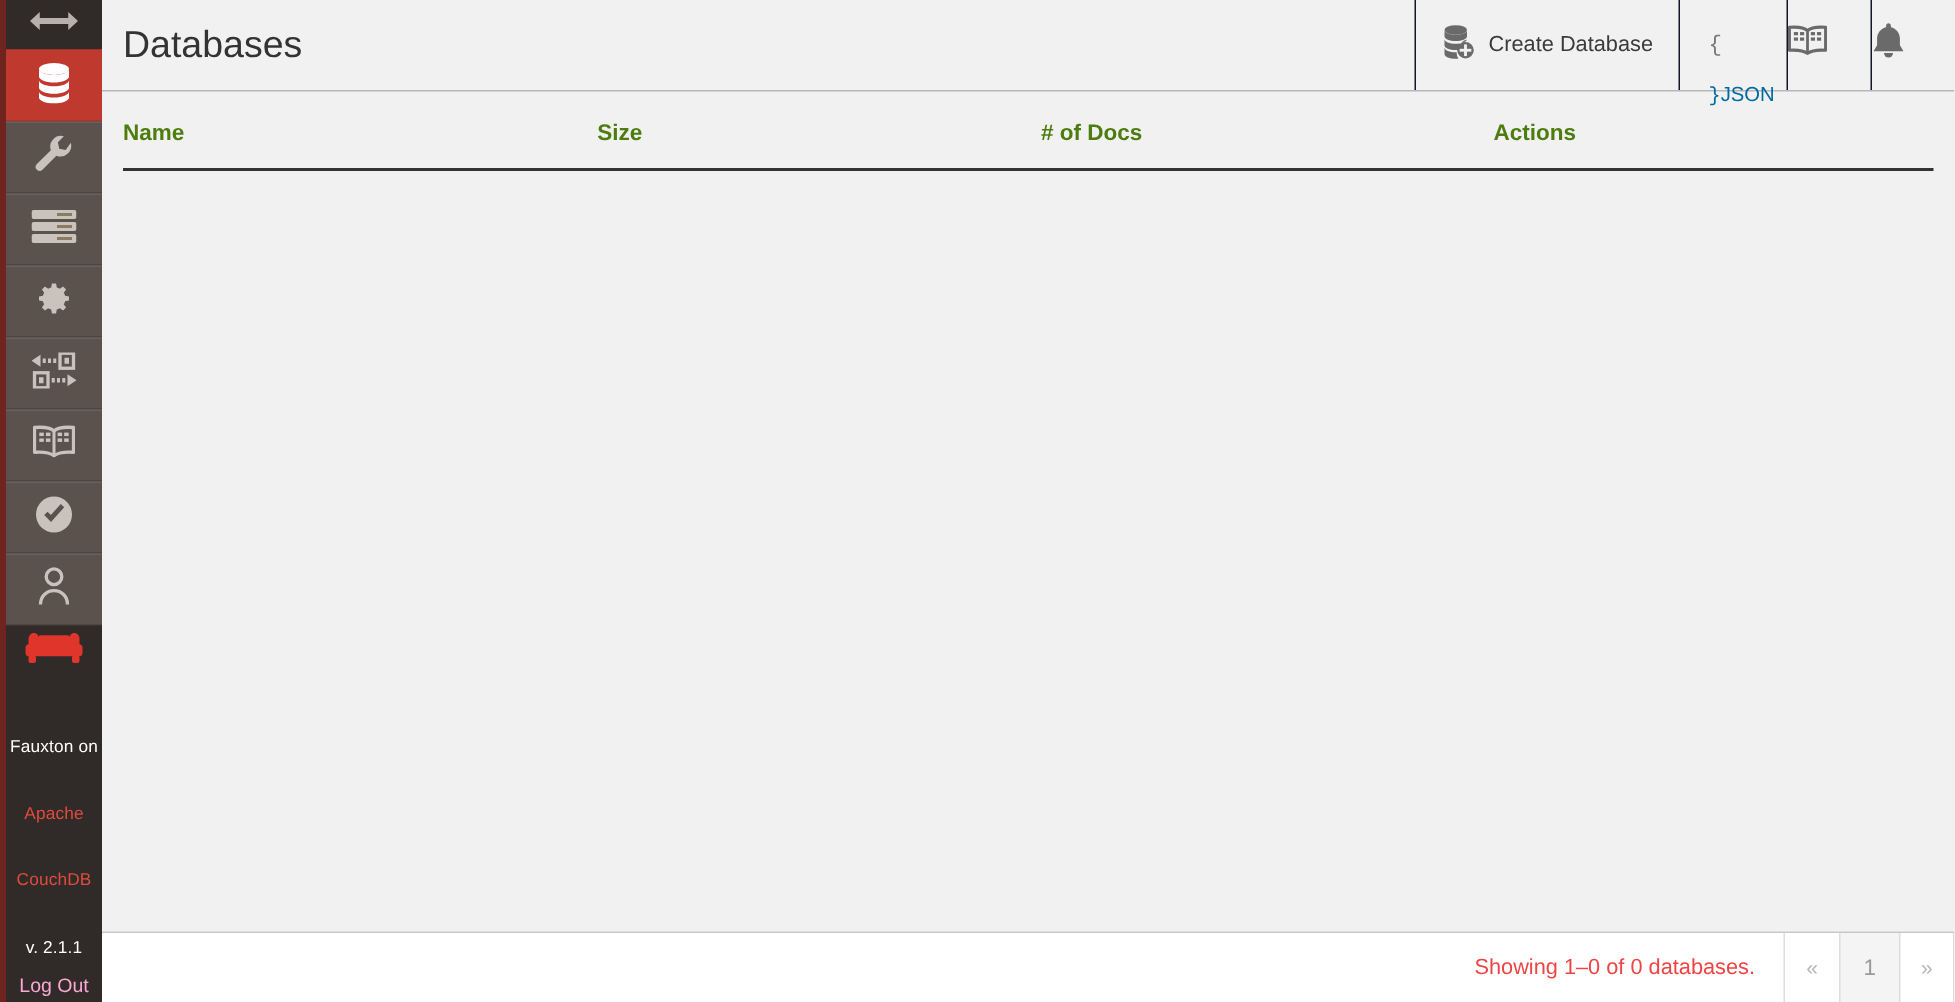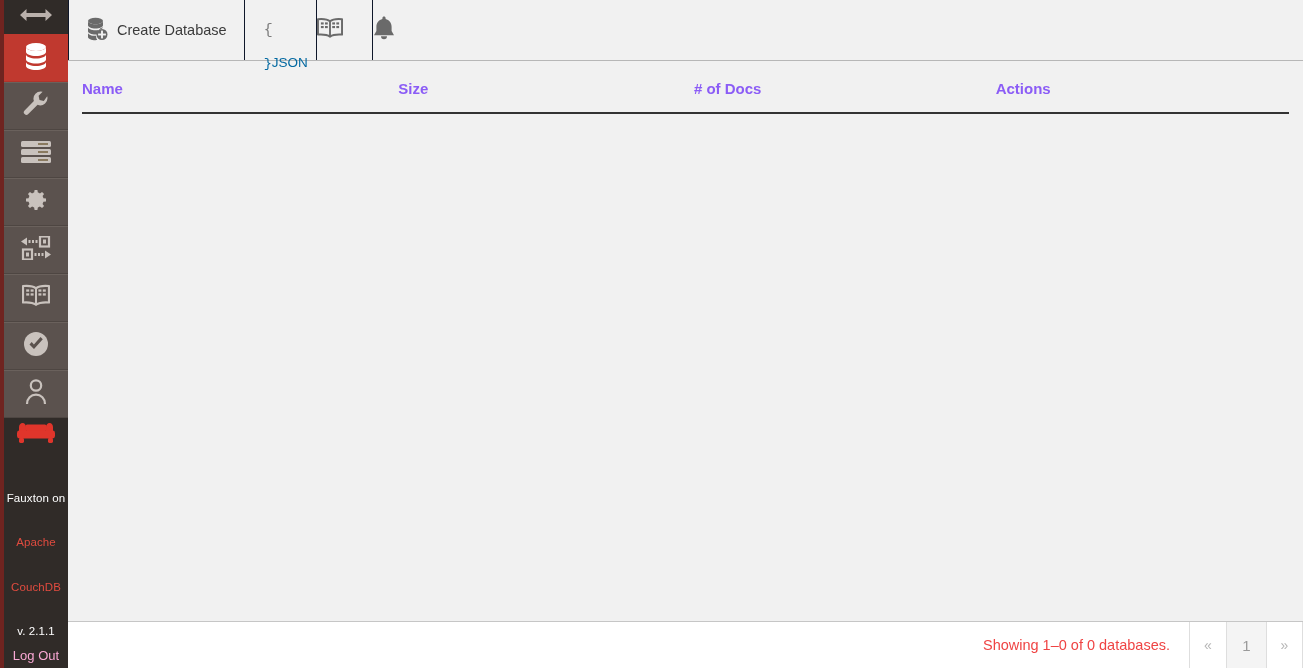--- a/index.html
+++ b/index.html
@@ -133,21 +133,21 @@
   #content {
     flex: 1 1 auto; position: relative; overflow: hidden;
     background: #f1f1f1;
     padding: 0 14px;
   }
   table.db-table {
     width: 100%; border-collapse: collapse; table-layout: fixed;
     margin-top: 19px;
   }
   table.db-table th {
-    text-align: left; font-size: 15px; color: #8b5cf6; font-weight: bold;
+    text-align: left; font-size: 15px; color: #4d7c0f; font-weight: bold;
     padding: 0 0 15px 0;
     border-bottom: 2px solid #333;
   }
   th.col-name { width: 26.2%; padding-left: 4px; }
   th.col-size { width: 24.5%; }
   th.col-docs { width: 25.0%; margin-left: 44px; }
   th.col-actions { width: 24.3%; }
 
   
   #footer {
@@ -309,20 +309,21 @@
       <div class="brand-line">v. 2.1.1</div>
     </div>
 
     <div class="logout">Log Out</div>
   </nav>
 
   <div id="main">
 
     <div id="header">
 
+      <h1 id="page-title">Databases</h1>
 
 
       <div class="hdr-cell hdr-create">
         <span>
           <svg width="23" height="24" viewBox="0 0 23 24" aria-hidden="true">
             <ellipse cx="10.5" cy="4" rx="7.5" ry="3.2" fill="#6a6a6a"></ellipse>
             <path d="M3 4v4.2c0 1.8 3.4 3.2 7.5 3.2S18 10 18 8.2V4c0 1.8-3.4 3.2-7.5 3.2S3 5.8 3 4z" fill="#6a6a6a"></path>
             <path d="M3 10v4.2c0 1.8 3.4 3.2 7.5 3.2a17 17 0 0 0 2.2-.14 6.4 6.4 0 0 1 5.3-6.9V10c0 1.8-3.4 3.2-7.5 3.2S3 11.8 3 10z" fill="#6a6a6a"></path>
             <path d="M3 16.2V20c0 1.8 3.4 3.2 7.5 3.2.6 0 1.2-.03 1.8-.09a6.4 6.4 0 0 1-1.2-3.6 6.4 6.4 0 0 1 .04-.7c-.2.01-.4.02-.64.02-4.1 0-7.5-1.4-7.5-3.2z" fill="#6a6a6a"></path>
             <circle cx="17" cy="17.5" r="5.5" fill="#6a6a6a"></circle>

